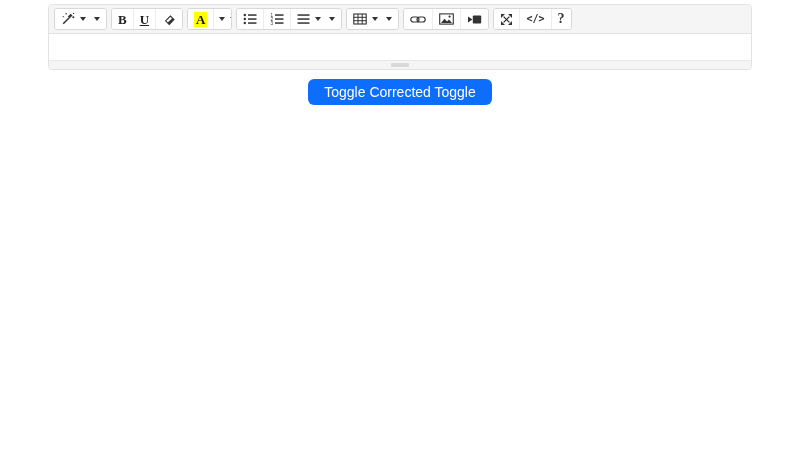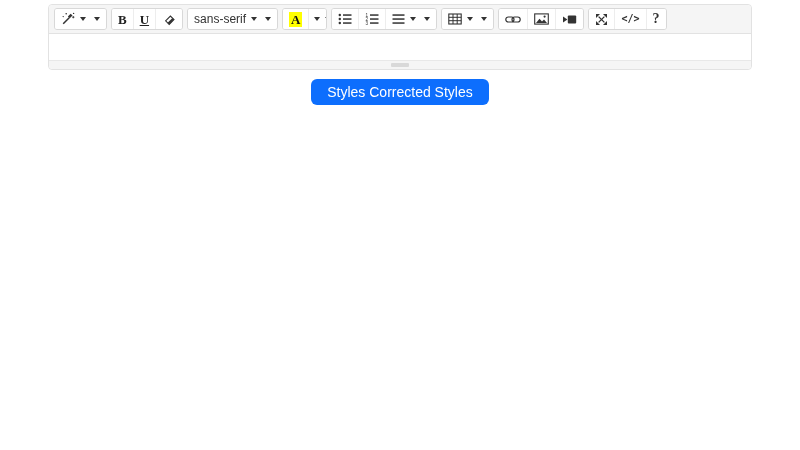--- a/index.html
+++ b/index.html
@@ -85,27 +85,20 @@
       <button class="btn">
         <span class="icon">
           <svg width="14" height="14" viewBox="0 0 14 14">
             <path d="M3.6 8.8 L8.4 4 L12 7.6 L7.2 12.4 Z" fill="none" stroke="#333" stroke-width="1.1"></path>
             <path d="M5.6 10.8 L10.2 6.2 L12 7.6 L7.2 12.4 Z" fill="#333"></path>
           </svg>
         </span>
       </button>
     </div>
 
-    <div class="btn-group">
-      <button class="btn">
-        <span>sans-serif</span>
-        <span class="caret"></span>
-        <span class="caret second"></span>
-      </button>
-    </div>
 
     <div class="btn-group">
       <button class="btn">
         <span class="color-a">A</span>
       </button>
       <button class="btn color-dd">
         <span class="caret"></span>
         <span class="caret second"></span>
       </button>
     </div>
@@ -213,14 +206,14 @@
 
   <div class="editing-area"></div>
 
   <div class="statusbar">
     <div class="resize-handle"></div>
   </div>
 
 </div>
 
 <div class="button-row">
-  <button class="toggle-btn" style="background: rgb(13, 110, 253);">Styles Corrected Styles</button>
+  <button class="toggle-btn" style="background: rgb(13, 110, 253);">Toggle Corrected Toggle</button>
 </div>
 
 </body></html>

